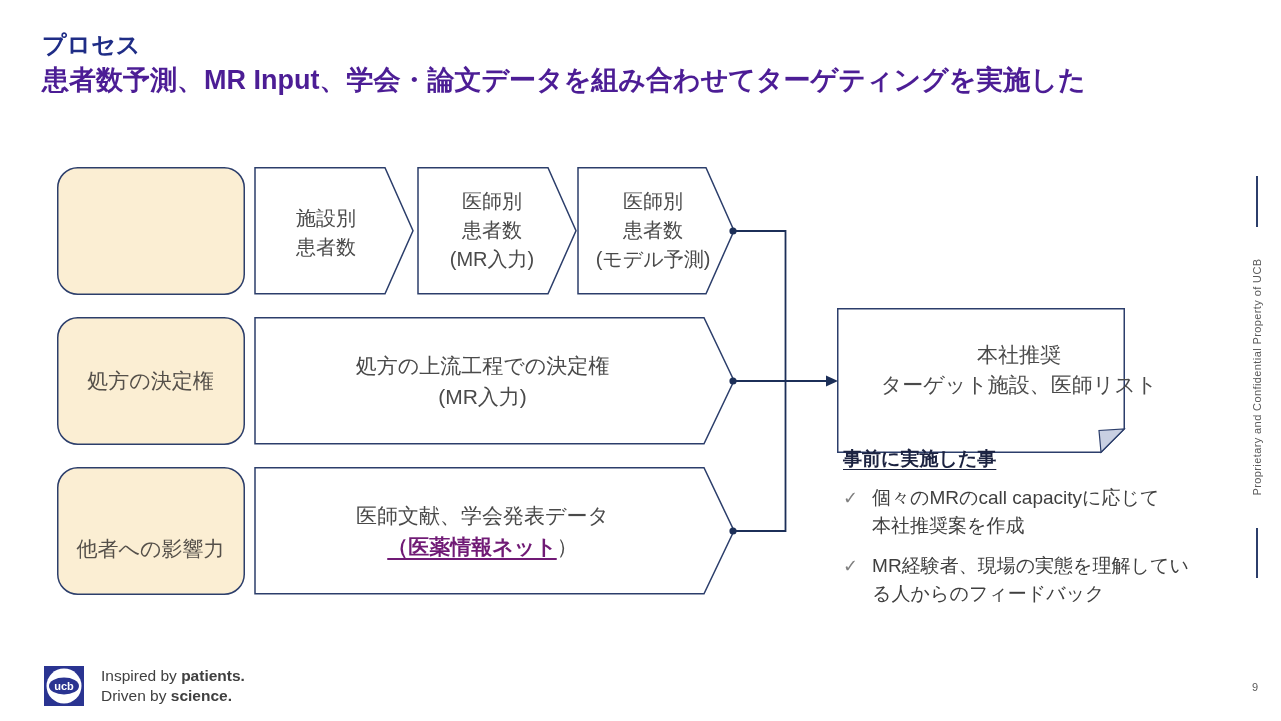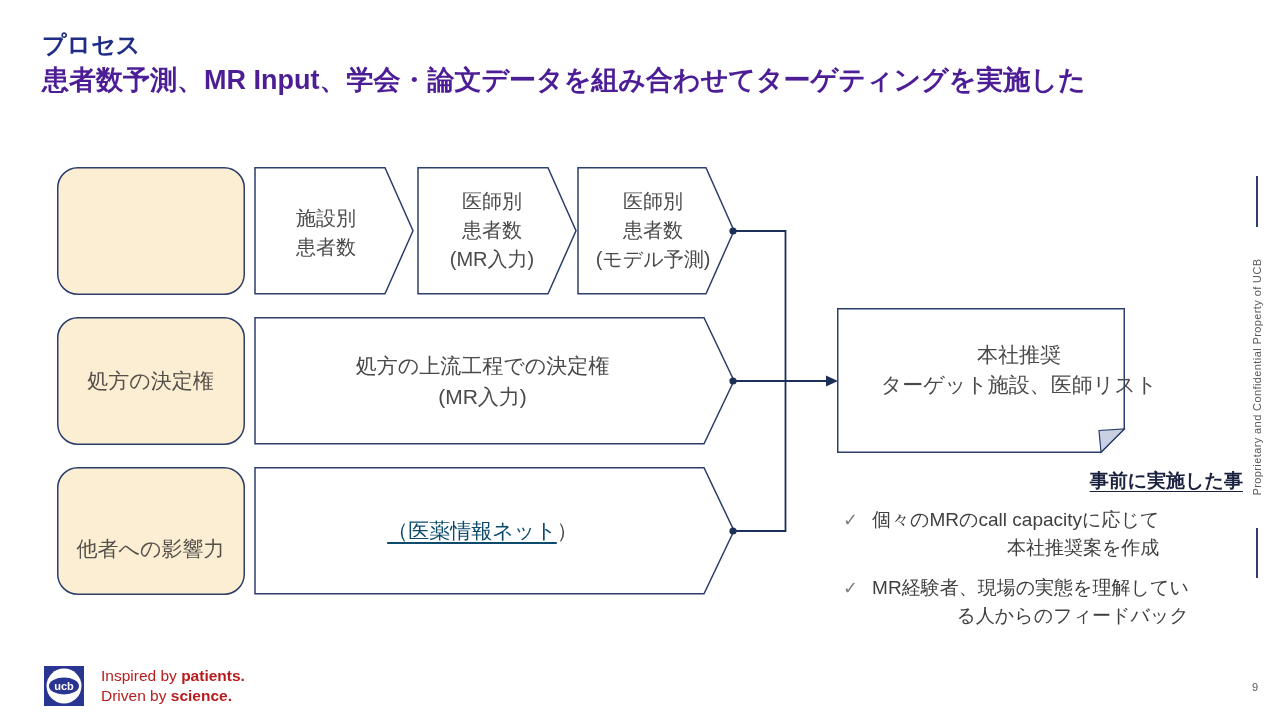--- a/index.html
+++ b/index.html
@@ -15,34 +15,34 @@
   
   .diagram-svg { position:absolute; left:0; top:0; width:1281px; height:721px; z-index:1; }
 
   
   .shape-text { position:absolute; z-index:2; display:flex; align-items:center; justify-content:center;
     text-align:center; color:#4A4A4A; white-space:pre-line; }
   .label-text  { font-size:21px; color:#55504A; }
   .step-text   { font-size:20px; line-height:29px; }
   .wide-text   { font-size:21px; line-height:31px; }
   .outbox-text { font-size:21px; line-height:30px; padding-bottom:22px; }
-  .u-bold { font-weight:normal; text-decoration:underline; text-underline-offset:4px; color:#0c4a6e; }
+  .u-bold { font-weight:bold; text-decoration:underline; text-underline-offset:4px; color:#701a75; }
 
   
-  .notes { position:absolute; left:843px; top:468px; width:400px; z-index:2;text-align:right; }
+  .notes { position:absolute; left:843px; top:446px; width:400px; z-index:2; }
   .notes-heading { font-size:19px; font-weight:bold; color:#1B2240; text-decoration:underline;
     text-underline-offset:4px; margin-bottom:12px; display:inline-block; }
   .note-item { display:flex; margin-bottom:12px; }
   .note-check { font-size:18px; color:#7F7F7F; margin-right:14px; line-height:28px; }
   .note-text { font-size:19px; color:#3F3F3F; line-height:28px; white-space:pre-line; }
 
   
   .logo-svg { position:absolute; left:44px; top:666px; z-index:2; }
   .tagline { position:absolute; left:101px; top:666px; z-index:2; font-size:15.5px;
-    color:#b91c1c; line-height:20px; }
+    color:#404040; line-height:20px; }
   .tagline b { font-weight:bold; }
   .page-num { position:absolute; left:1252px; top:681px; font-size:11px; color:#595959; z-index:2; }
 
   
   .side-line { position:absolute; left:1256px; width:2px; background:#2C3E6B; z-index:2; }
   .side-line.top { top:176px; height:51px; }
   .side-line.bottom { top:528px; height:50px; }
   .side-text { position:absolute; left:1257px; top:377px; transform:translate(-50%,-50%) rotate(-90deg);
     white-space:nowrap; font-size:11px; letter-spacing:0.4px; color:#595959; z-index:2; }
 </style>
@@ -90,20 +90,21 @@
 患者数
 (MR入力)</div>
   <div class="shape-text step-text" style="left:578px; top:167px; width:150px; height:127px;">医師別
 患者数
 (モデル予測)</div>
 
   <div class="shape-text wide-text" style="left:255px; top:317px; width:455px; height:127px;">処方の上流工程での決定権
 (MR入力)</div>
 
   <div class="shape-text wide-text" style="left:255px; top:467px; width:455px; height:127px; flex-direction:column;">
+    <span>医師文献、学会発表データ</span>
     <span><span class="u-bold">（医薬情報ネット</span><span>）</span></span>
   </div>
 
   <div class="shape-text outbox-text" style="left:837px; top:308px; width:288px; height:145px;margin-left:38px;">本社推奨
 ターゲット施設、医師リスト</div>
 
   <div class="notes">
     <span class="notes-heading">事前に実施した事</span>
     <div class="note-item">
       <span class="note-check">✓</span>

